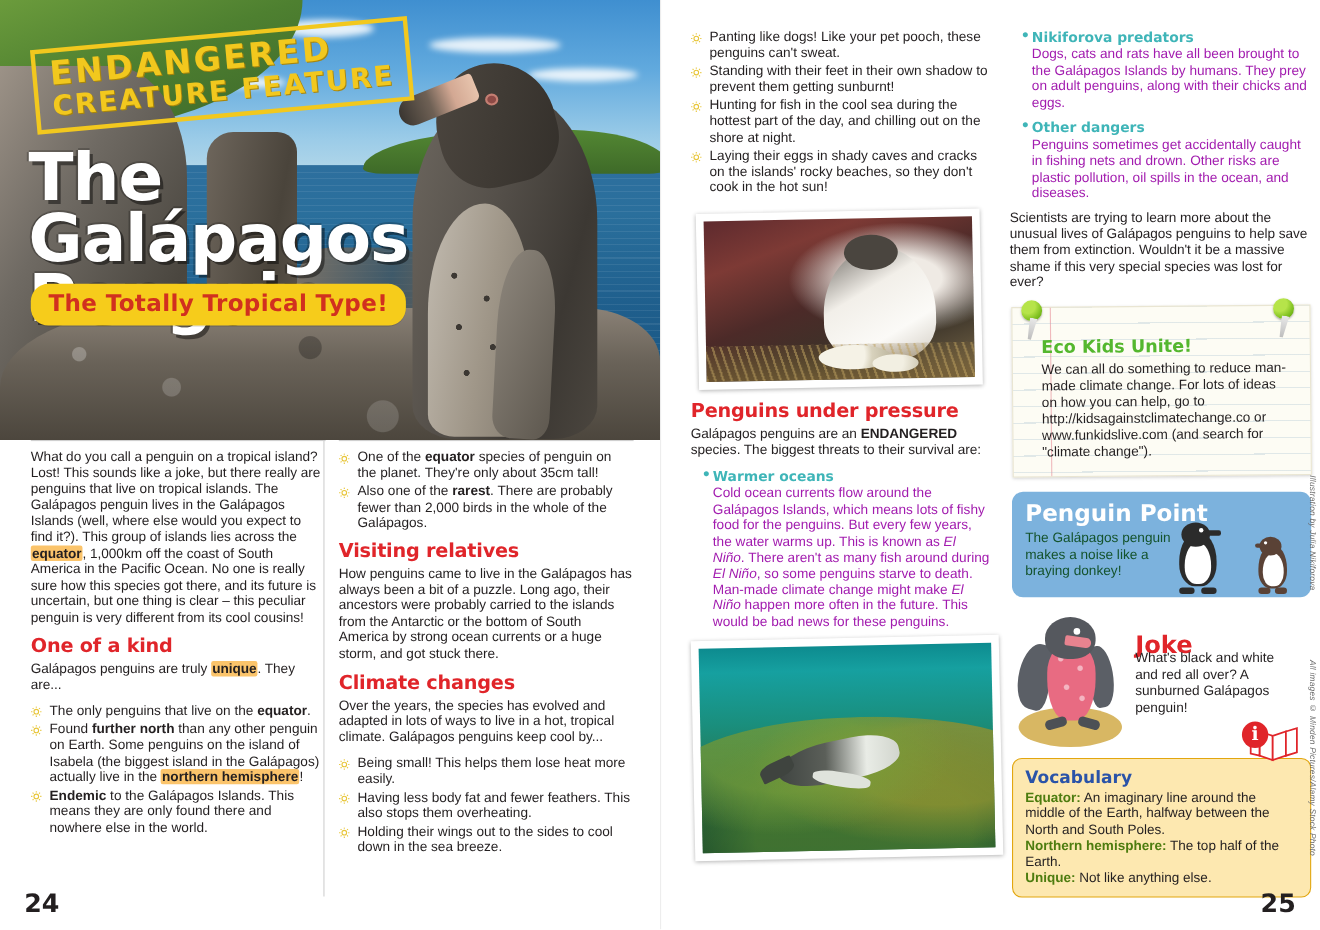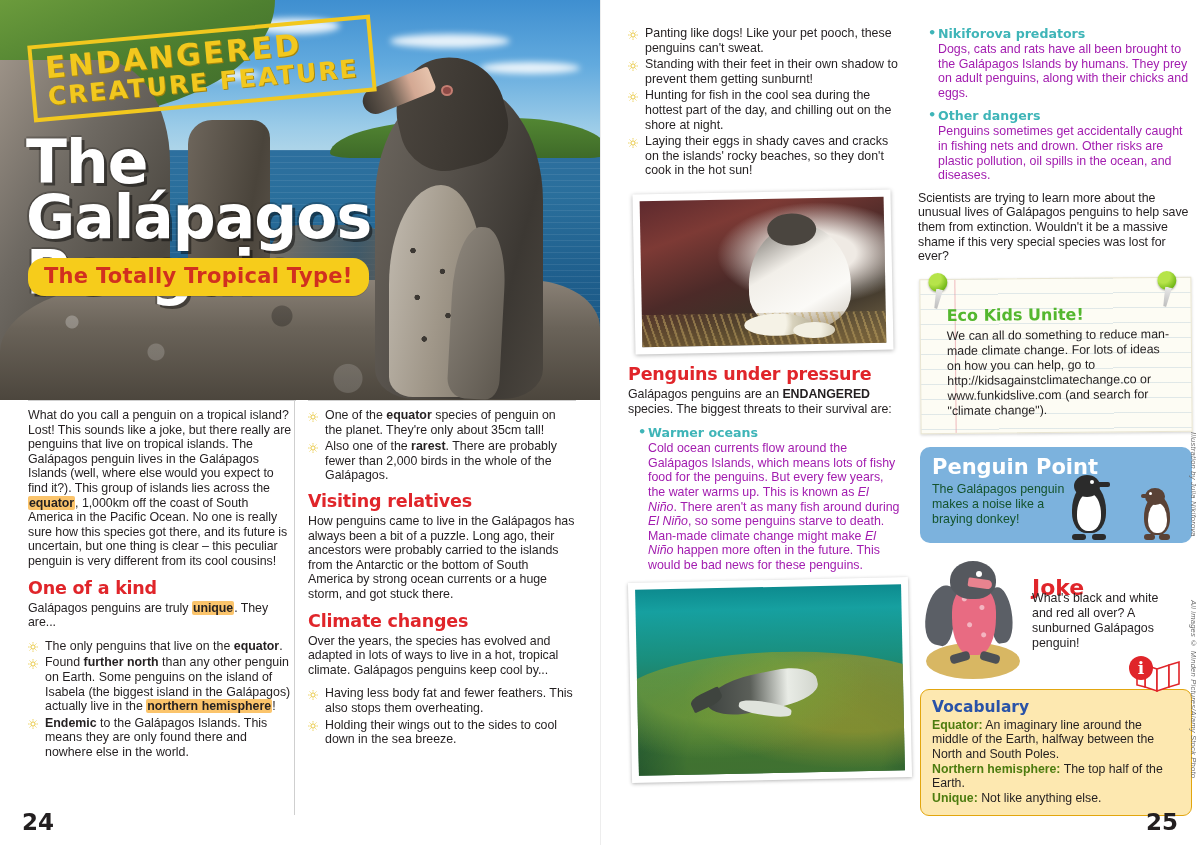--- a/index.html
+++ b/index.html
@@ -536,20 +536,31 @@
                 </svg>
             </span>
             <span>Also one of the </span><b class="bd">rarest</b><span>. There are probably fewer than 2,000 birds in the whole of the Galápagos.</span>
           </li>
         </ul>
         <h2 class="sec">Visiting relatives</h2>
         <p class="body">How penguins came to live in the Galápagos has always been a bit of a puzzle. Long ago, their ancestors were probably carried to the islands from the Antarctic or the bottom of South America by strong ocean currents or a huge storm, and got stuck there.</p>
         <h2 class="sec">Climate changes</h2>
         <p class="body">Over the years, the species has evolved and adapted in lots of ways to live in a hot, tropical climate. Galápagos penguins keep cool by...</p>
         <ul class="sunlist">
+          <li>
+            <span class="sun">
+              <svg viewBox="0 0 20 20" width="10" height="10">
+                  <g fill="none" stroke="#e8c63a" stroke-width="2">
+                    <circle cx="10" cy="10" r="4.2"></circle>
+                    <path d="M10 0.5v2.4M10 17.1v2.4M0.5 10h2.4M17.1 10h2.4M3.3 3.3l1.7 1.7M15 15l1.7 1.7M16.7 3.3L15 5M5 15l-1.7 1.7"></path>
+                  </g>
+                </svg>
+            </span>
+            <span>Being small! This helps them lose heat more easily.</span>
+          </li>
           <li>
             <span class="sun">
               <svg viewBox="0 0 20 20" width="10" height="10">
                   <g fill="none" stroke="#e8c63a" stroke-width="2">
                     <circle cx="10" cy="10" r="4.2"></circle>
                     <path d="M10 0.5v2.4M10 17.1v2.4M0.5 10h2.4M17.1 10h2.4M3.3 3.3l1.7 1.7M15 15l1.7 1.7M16.7 3.3L15 5M5 15l-1.7 1.7"></path>
                   </g>
                 </svg>
             </span>
             <span>Having less body fat and fewer feathers. This also stops them overheating.</span>

